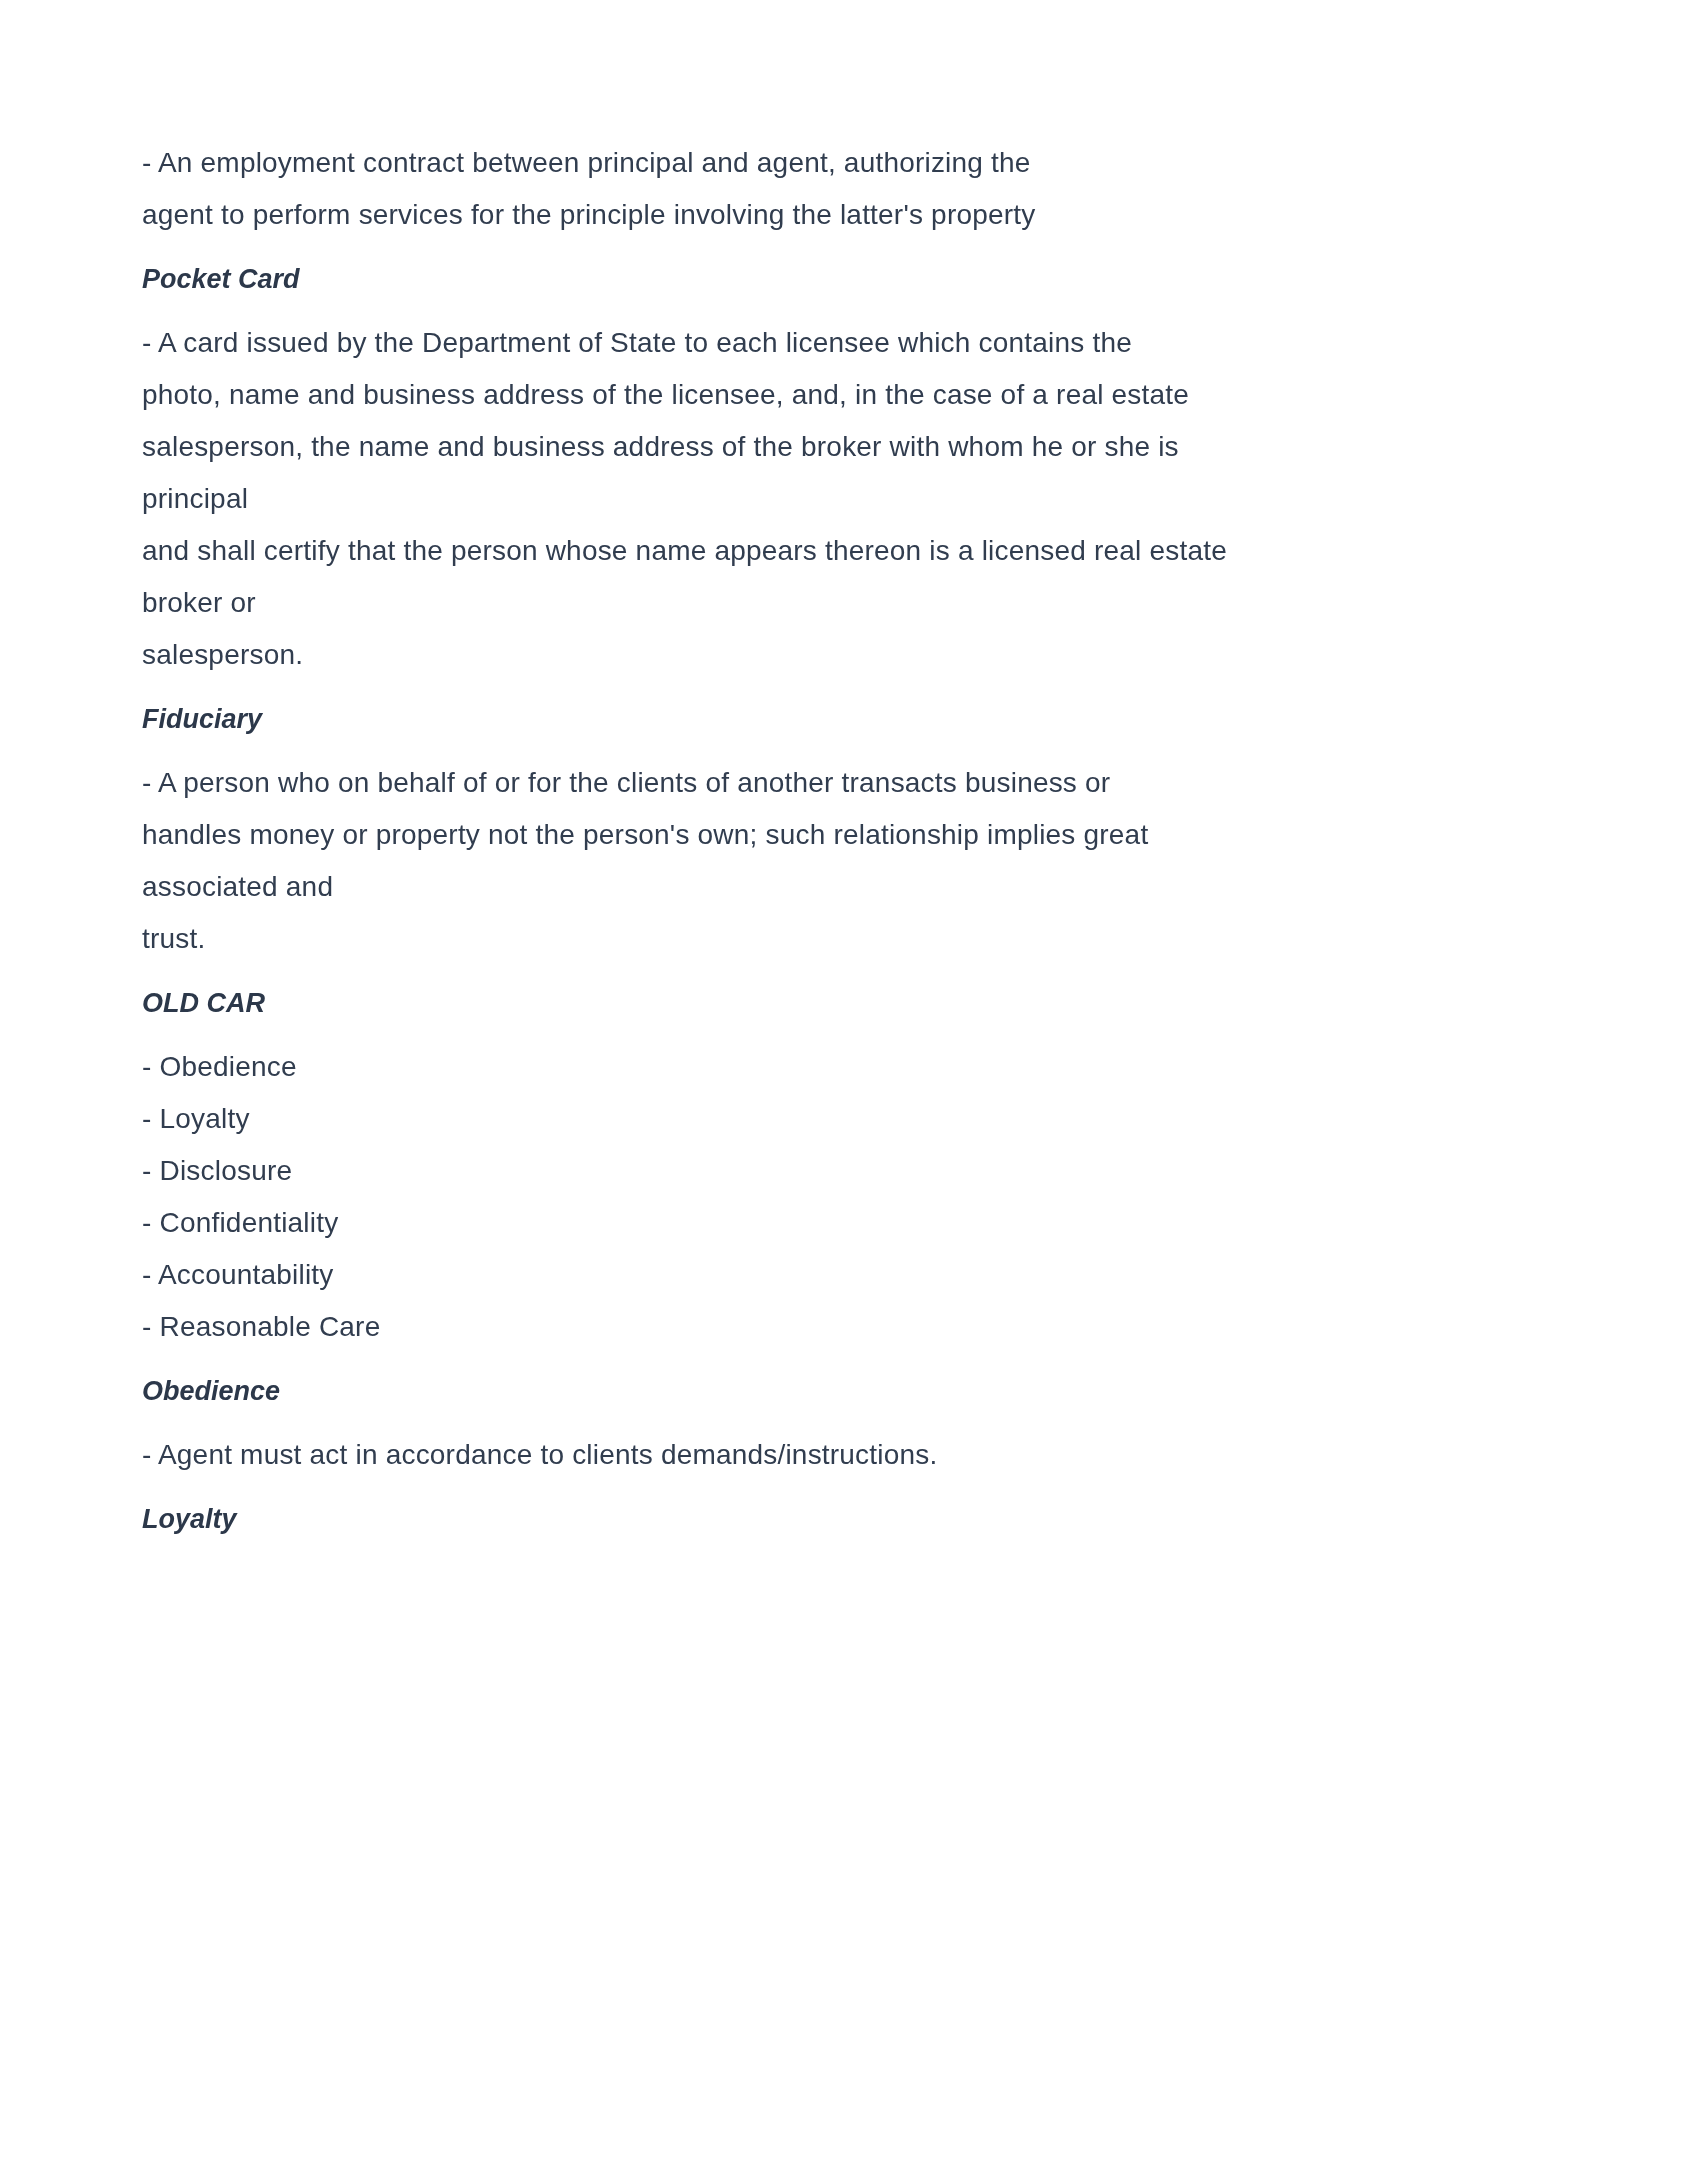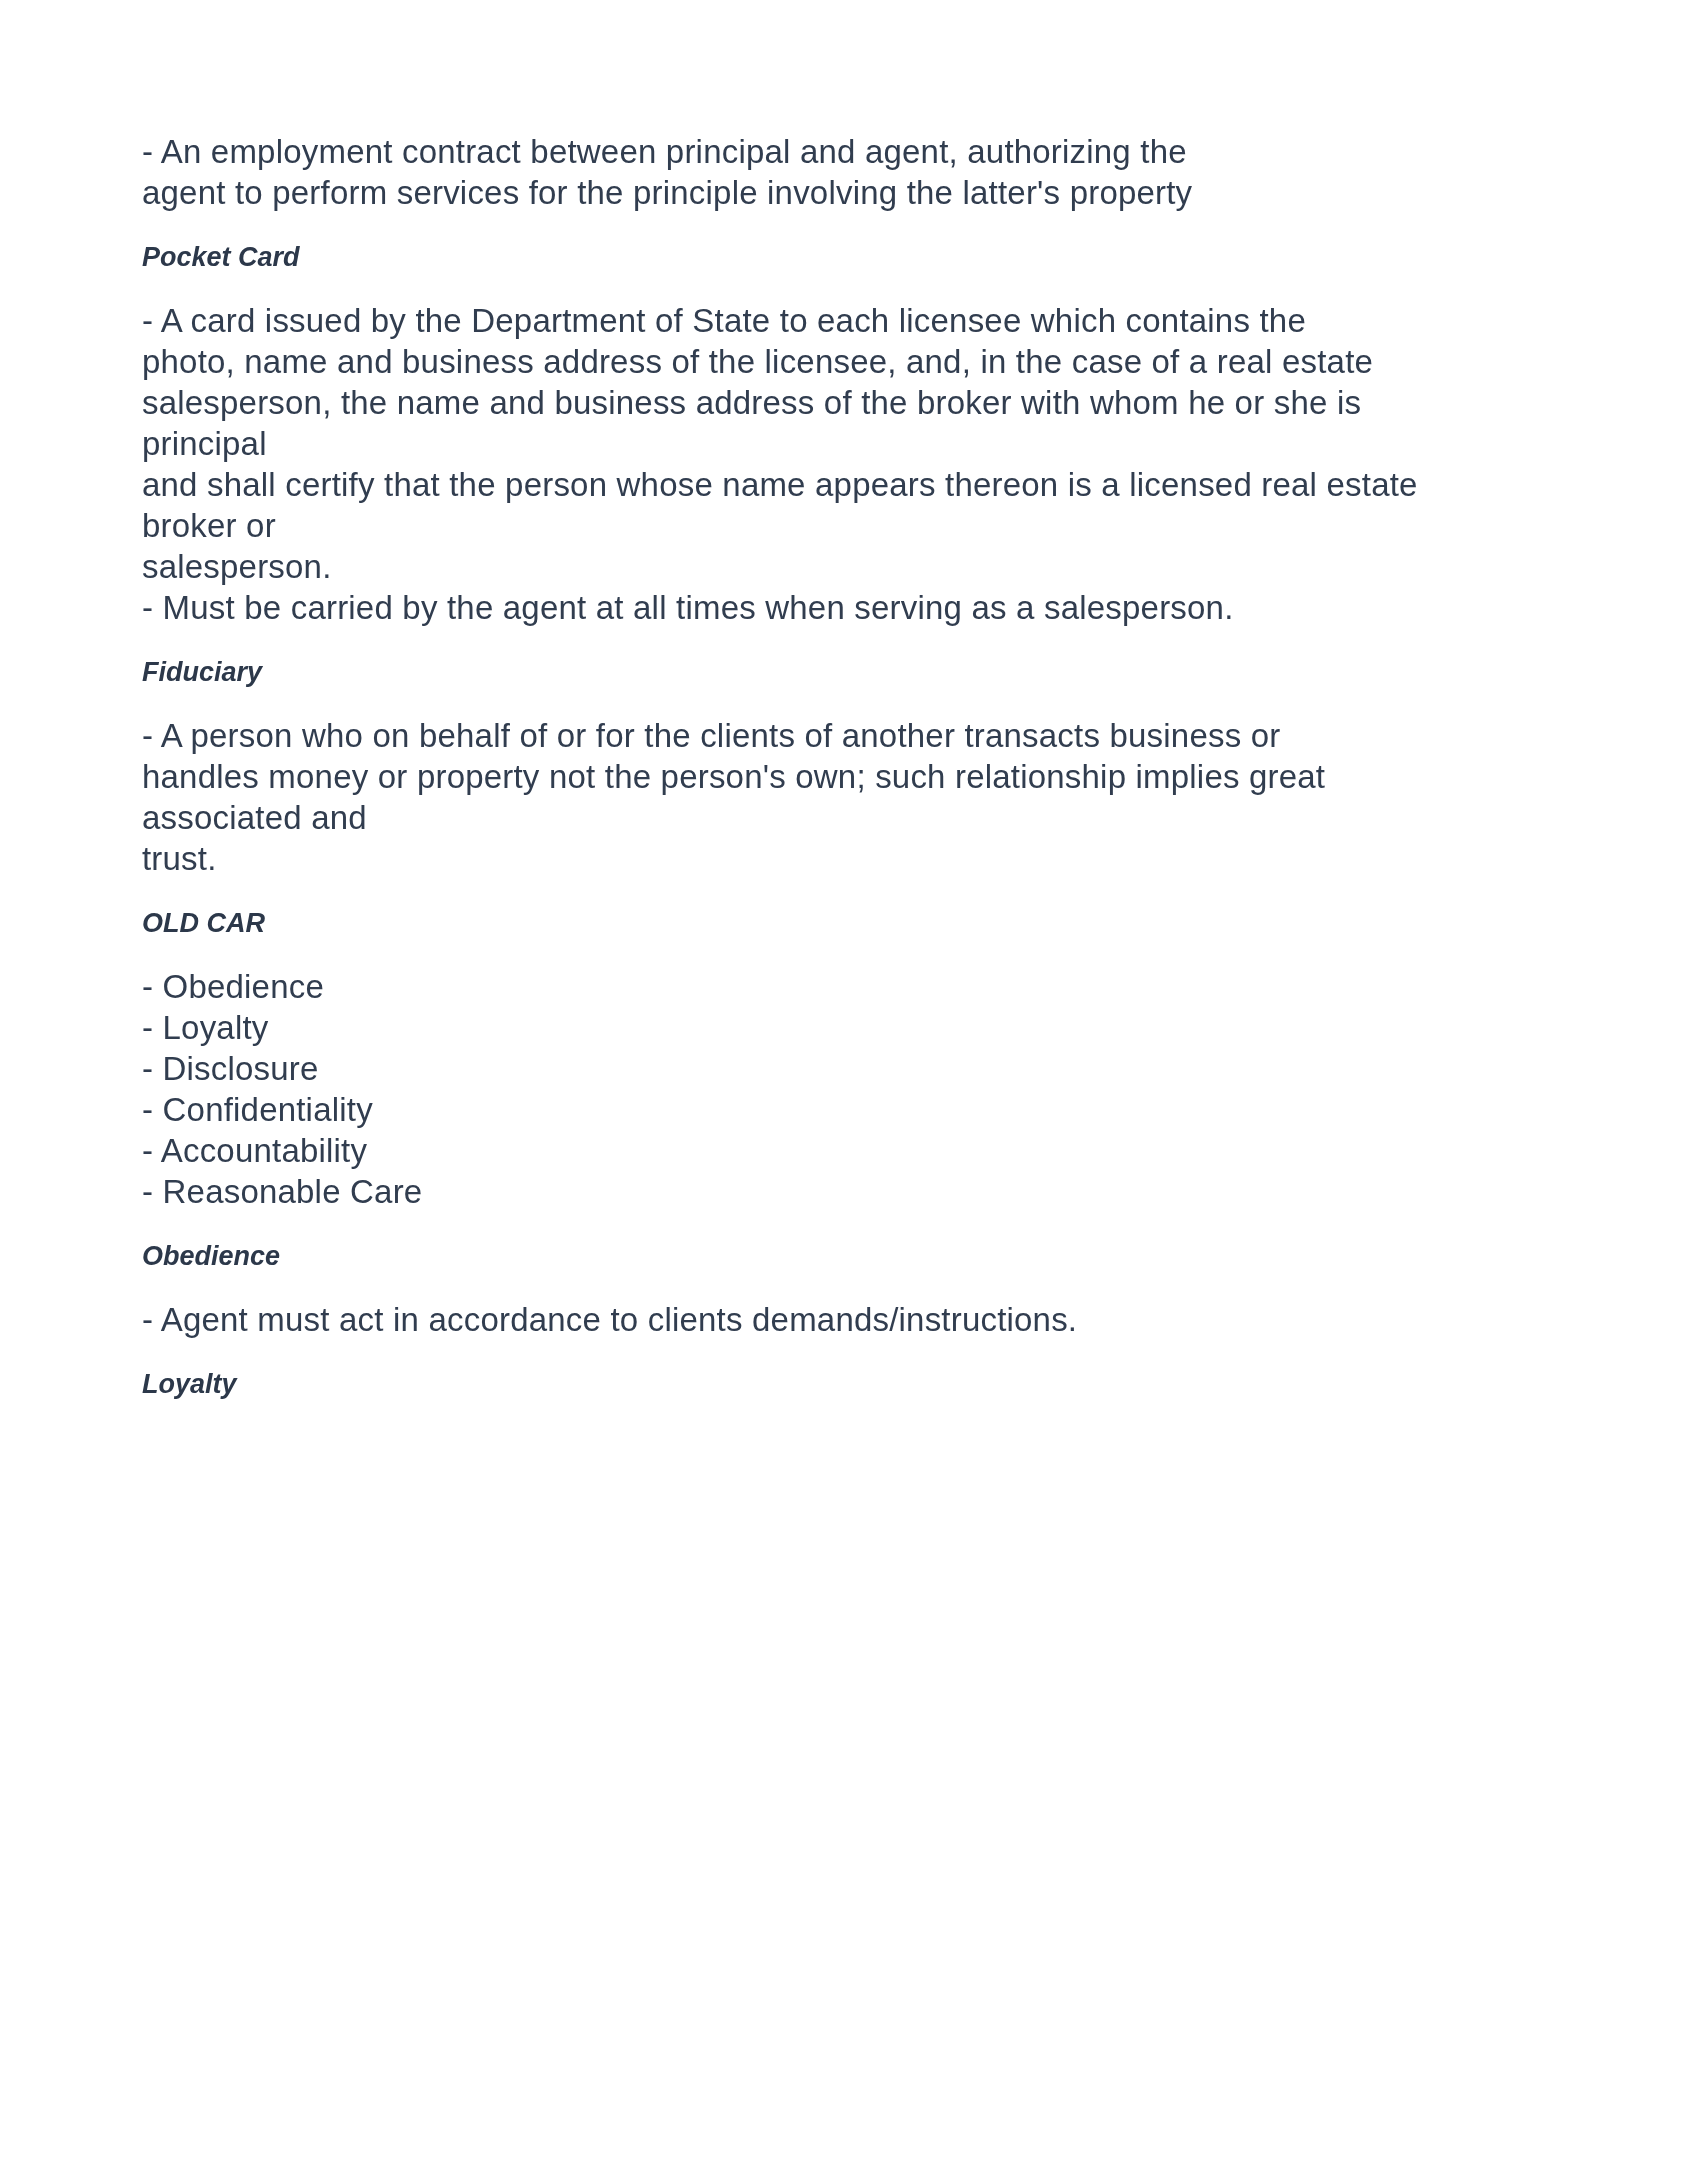--- a/index.html
+++ b/index.html
@@ -19,24 +19,25 @@
   .content {
     position: absolute;
     top: 131px;
     left: 142px;
     right: 119px;
   }
   .para {
     margin: 0;
   }
   .line {
-    font-size: 33px;
+    font-size: 28px;
     line-height: 41px;
     white-space: nowrap;
     letter-spacing: 0.2px;
+    margin-top: 11px;
   }
   .heading {
     font-size: 27px;
     line-height: 41px;
     font-weight: bold;
     margin: 24px 0 22px 0;
     color: #2c384a;
     white-space: nowrap;
     font-style: italic;
   }
@@ -55,21 +56,20 @@
     <div class="heading">Pocket Card</div>
 
     <div class="para">
       <div class="line">- A card issued by the Department of State to each licensee which contains the</div>
       <div class="line">photo, name and business address of the licensee, and, in the case of a real estate</div>
       <div class="line">salesperson, the name and business address of the broker with whom he or she is</div>
       <div class="line">principal</div>
       <div class="line">and shall certify that the person whose name appears thereon is a licensed real estate</div>
       <div class="line">broker or</div>
       <div class="line">salesperson.</div>
-      <div class="line">- Must be carried by the agent at all times when serving as a salesperson.</div>
     </div>
 
     <div class="heading">Fiduciary</div>
 
     <div class="para">
       <div class="line">- A person who on behalf of or for the clients of another transacts business or</div>
       <div class="line">handles money or property not the person's own; such relationship implies great</div>
       <div class="line">associated and</div>
       <div class="line">trust.</div>
     </div>

